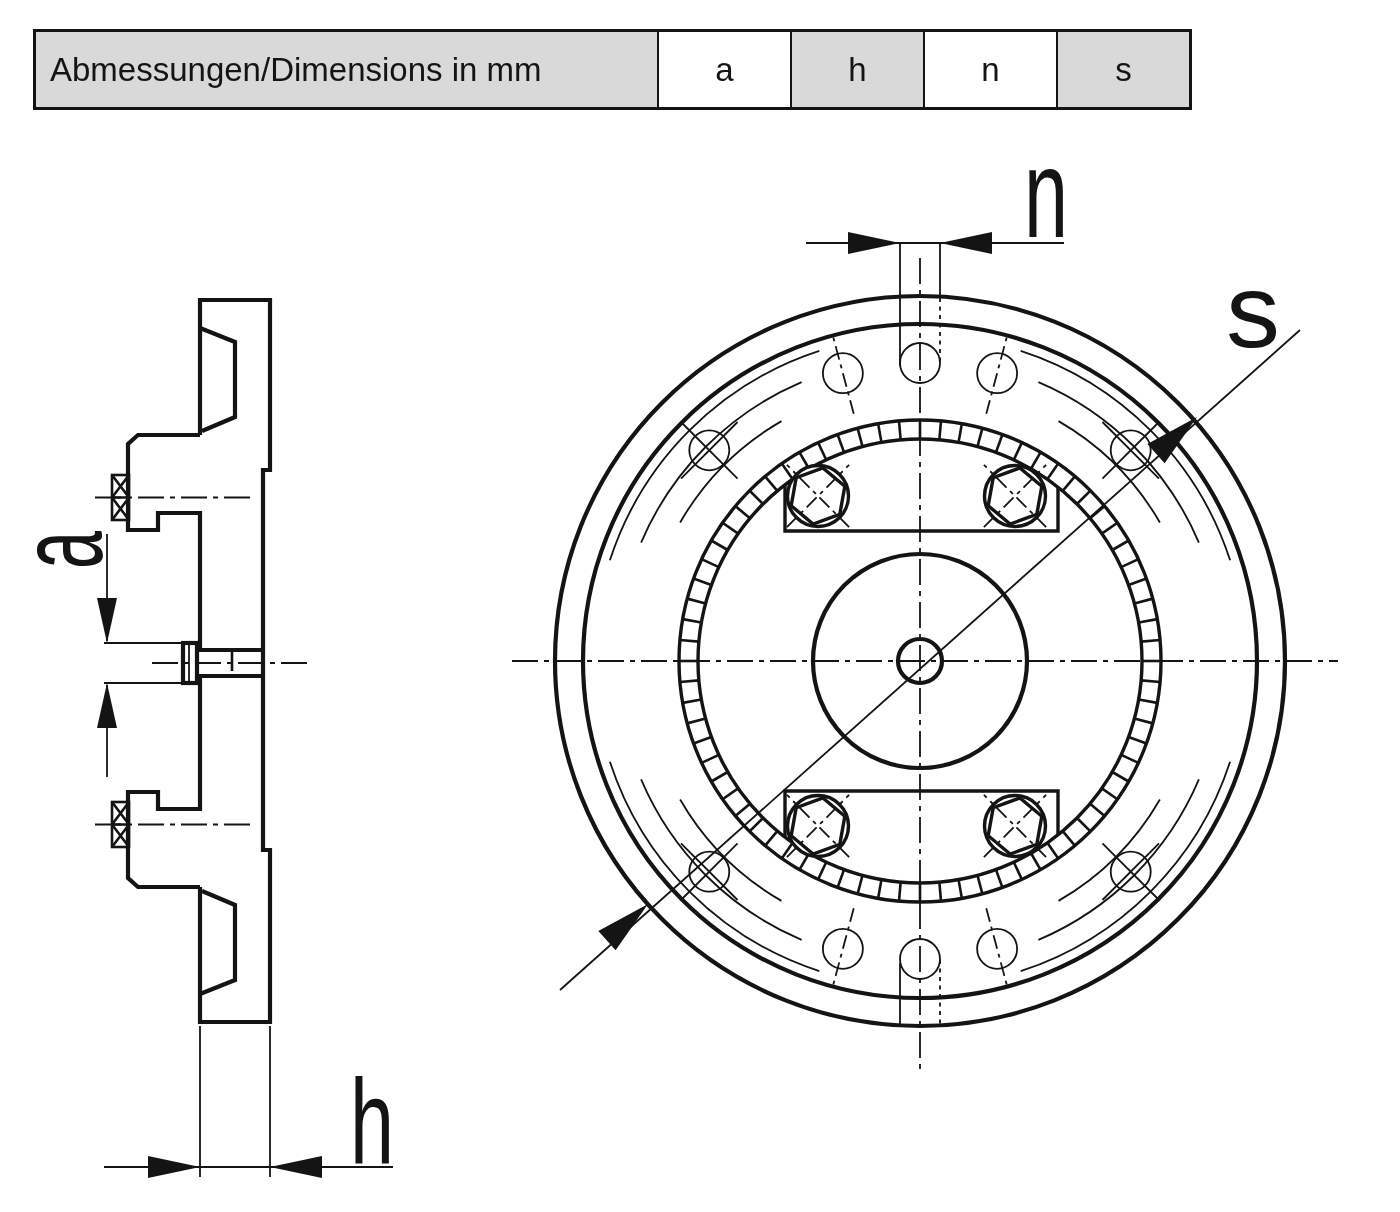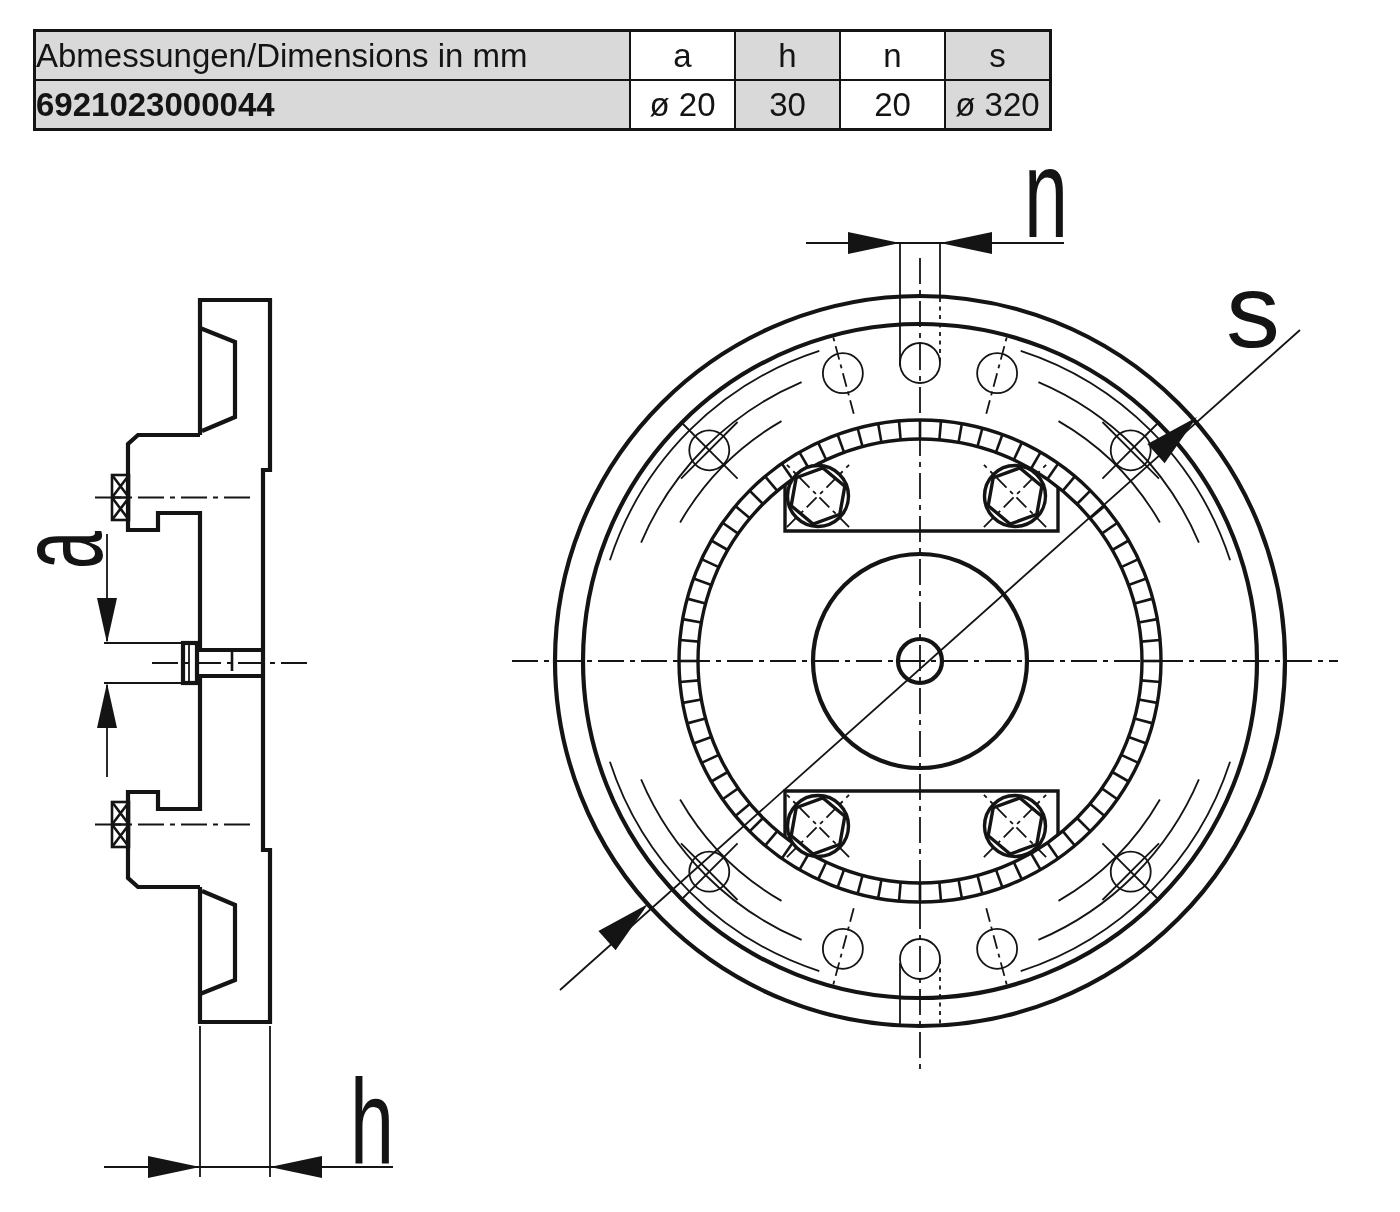--- a/index.html
+++ b/index.html
@@ -3,21 +3,21 @@
 <meta charset="utf-8">
 <style>
   html,body{margin:0;padding:0;background:#ffffff;}
   body{width:1400px;height:1212px;position:relative;overflow:hidden;
        font-family:"Liberation Sans",sans-serif;color:#141414;}
   .sheet{position:absolute;inset:0;background:#fff;}
 
   
   .dimtable{position:absolute;left:33px;top:29px;border-collapse:collapse;
             table-layout:fixed;}
-  .dimtable td{border:2.5px solid #141414;height:47px;padding:0;
+  .dimtable td{border:2.5px solid #141414;height:47px;padding:14px;
                font-size:33px;line-height:47px;white-space:nowrap;margin-left:44px;}
   .dimtable{border:3.5px solid #141414;}
   .c-label{width:593px;text-align:left;padding-left:12px;background:#d9d9d9;}
   .c-a{width:103px;text-align:center;background:#ffffff;}
   .c-h{width:103px;text-align:center;background:#d9d9d9;}
   .c-n{width:103px;text-align:center;background:#ffffff;}
   .c-s{width:103px;text-align:center;background:#d9d9d9;}
   .rowid{font-weight:bold;}
 
   
@@ -39,27 +39,20 @@
 <div class="sheet">
 
   <table class="dimtable">
     <tbody>
         <tr>
       <td class="c-label">Abmessungen/Dimensions in mm</td>
       <td class="c-a">a</td>
       <td class="c-h">h</td>
       <td class="c-n">n</td>
       <td class="c-s">s</td>
-    </tr>
-    <tr>
-      <td class="c-label rowid">6921023000044</td>
-      <td class="c-a">ø 20</td>
-      <td class="c-h">30</td>
-      <td class="c-n">20</td>
-      <td class="c-s">ø 320</td>
     </tr>
   </tbody>
     </table>
 
   <svg width="1400" height="1212" viewBox="0 0 1400 1212">
 
     <g>
 
       <path class="ct" d="M200,435 L200,300 L270,300 L270,470 L263,470 L263,850 L270,850 L270,1022 L200,1022 L200,887"></path>
       <path class="ct" d="M200,435 L138,435 L128,444 L128,530 L158,530 L158,513 L200,513 L200,648"></path>

